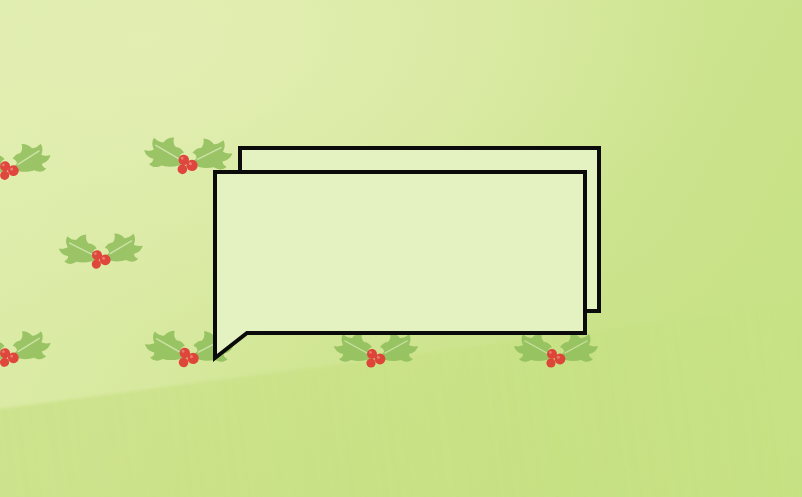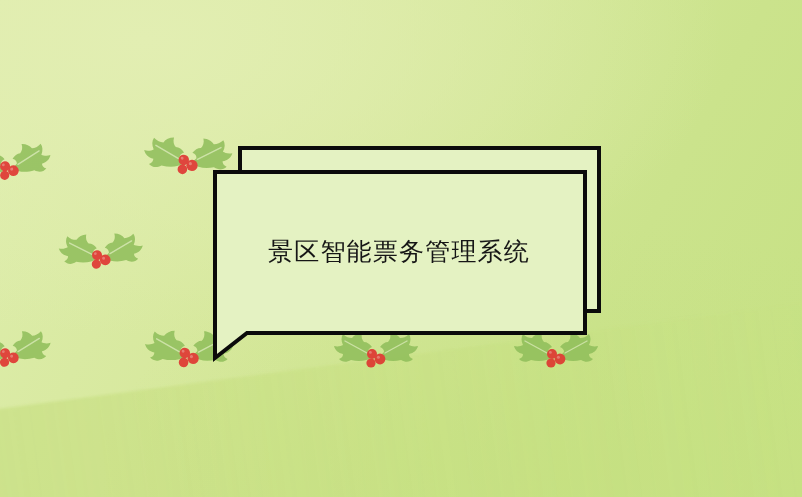--- a/index.html
+++ b/index.html
@@ -259,18 +259,17 @@
 
   <div class="bubble-wrap">
 
     <div class="bubble-back"></div>
 
     <svg class="bubble-front-svg" viewBox="0 0 390 205">
       <path d="M 10 10 L 380 10 L 380 171 L 42 171 L 10 196 Z" fill="#e4f2c2" stroke="#0b0b0b" stroke-width="4" stroke-linejoin="miter"></path>
     </svg>
 
     <div class="bubble-text">
-      <div class="bubble-line">景区智能票务管理系统</div>
     </div>
 
   </div>
 
 </div>
 
 </body></html>

